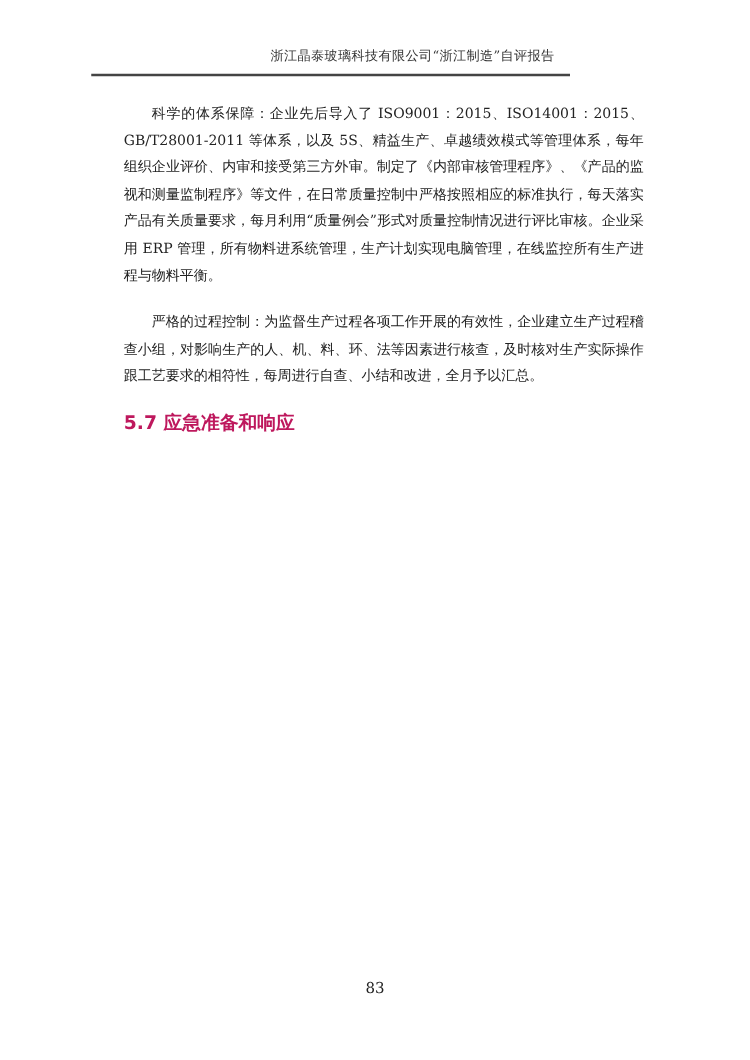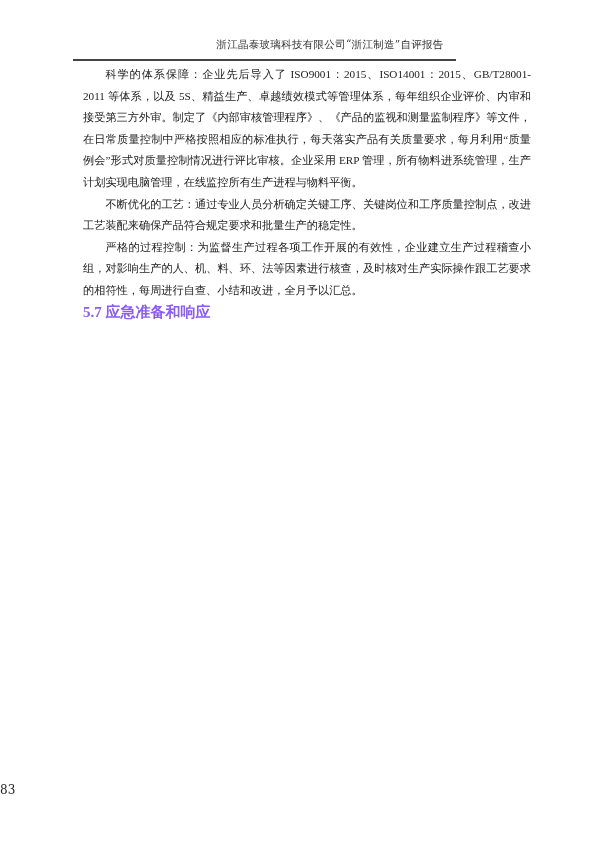--- a/index.html
+++ b/index.html
@@ -2,35 +2,34 @@
 <html><head>
 <meta charset="utf-8">
 <style>
   html, body { margin: 0; padding: 0; background: #ffffff; }
   body { width: 600px; height: 848px; position: relative; overflow: hidden;
          font-family: "DejaVu Serif", "Liberation Serif", serif; color: #222; }
   .header-title { position: absolute; top: 38px; left: 0; width: 600px; text-align: center;
          font-size: 10.5px; color: #333; letter-spacing: 0.3px; margin-left: 30px; }
   .header-rule { position: absolute; top: 59px; left: 73px; width: 383px; height: 2px; background: #444; }
   .content { position: absolute; top: 64px; left: 83px; width: 448px; font-size: 11.2px; line-height: 21.6px; }
-  .content p { margin: 0; text-indent: 2em; text-align: justify; font-family: Liberation Serif, serif; }
+  .content p { margin: 16px; text-indent: 2em; text-align: justify; }
   .section-heading { font-family: "DejaVu Sans", "Liberation Sans", sans-serif; font-weight: bold;
-         font-size: 15px; margin: 18px 0 8px 0; text-indent: 0 !important; color: #8b5cf6; }
-  .page-number { position: absolute; top: 783px; left: 0; width: 600px; 
+         font-size: 15px; margin: 18px 0 8px 0; text-indent: 0 !important; color: #be185d; }
+  .page-number { position: absolute; top: 783px; left: 0; width: 600px; text-align: center;
          font-size: 12px; color: #222; }
 </style>
 </head>
 <body>
 
 <div>
   <div class="header-title">浙江晶泰玻璃科技有限公司“浙江制造”自评报告</div>
   <div class="header-rule" style="left:73px;width:383px;"></div>
 </div>
 
 <div class="content">
   <p>科学的体系保障：企业先后导入了 ISO9001：2015、ISO14001：2015、GB/T28001-2011 等体系，以及 5S、精益生产、卓越绩效模式等管理体系，每年组织企业评价、内审和接受第三方外审。制定了《内部审核管理程序》、《产品的监视和测量监制程序》等文件，在日常质量控制中严格按照相应的标准执行，每天落实产品有关质量要求，每月利用“质量例会”形式对质量控制情况进行评比审核。企业采用 ERP 管理，所有物料进系统管理，生产计划实现电脑管理，在线监控所有生产进程与物料平衡。</p>
-  <p>不断优化的工艺：通过专业人员分析确定关键工序、关键岗位和工序质量控制点，改进工艺装配来确保产品符合规定要求和批量生产的稳定性。</p>
   <p>严格的过程控制：为监督生产过程各项工作开展的有效性，企业建立生产过程稽查小组，对影响生产的人、机、料、环、法等因素进行核查，及时核对生产实际操作跟工艺要求的相符性，每周进行自查、小结和改进，全月予以汇总。</p>
 
   <p class="section-heading">5.7 应急准备和响应</p>
 </div>
 
 <div class="page-number">83</div>
 
 </body></html>

